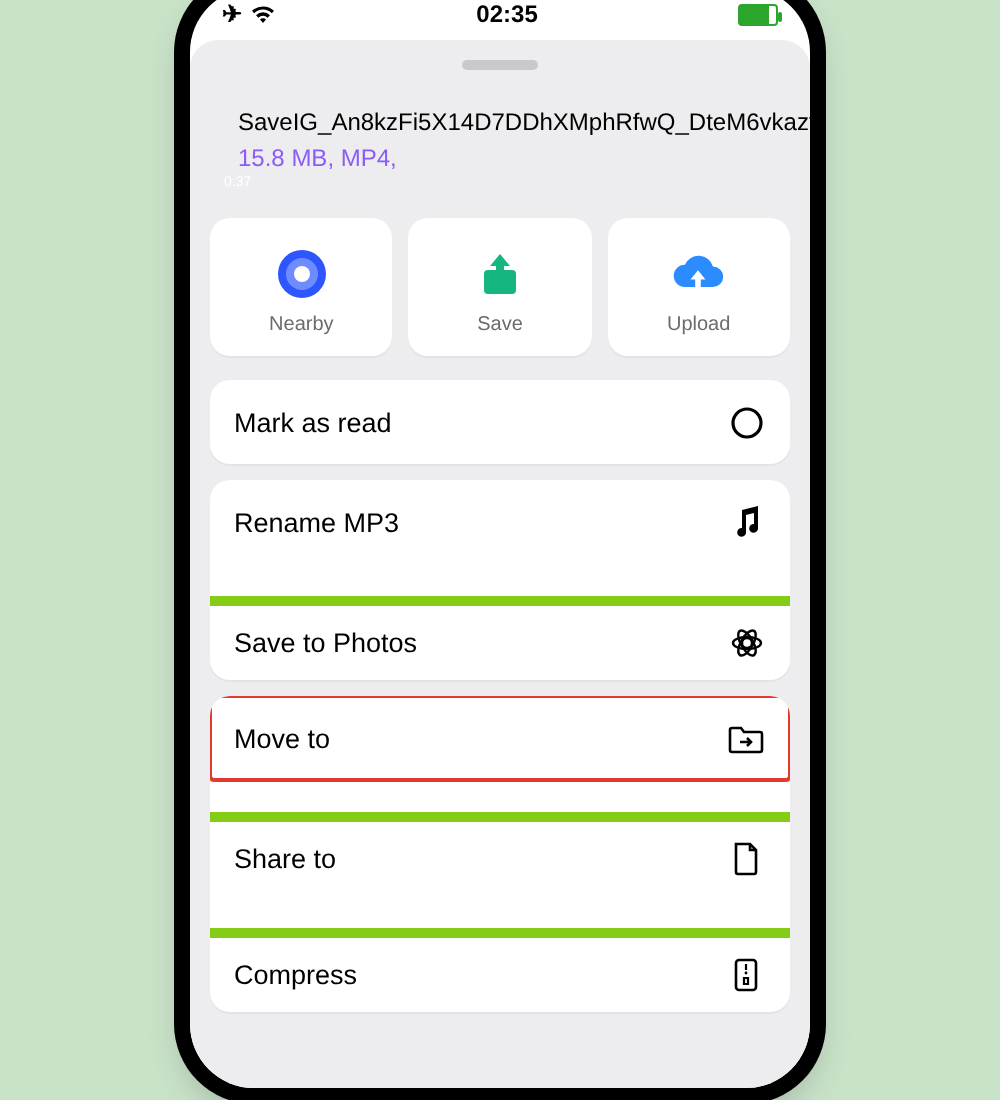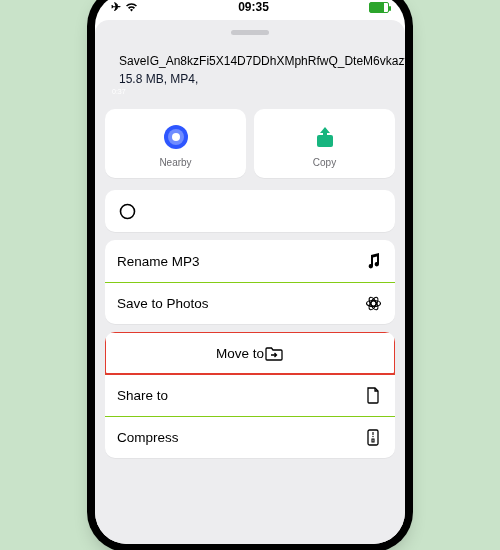--- a/index.html
+++ b/index.html
@@ -46,54 +46,54 @@
     border-radius: 14px 14px 0 0;
     padding: 10px 10px 0;
     overflow: hidden;
   }
   .grabber { width:38px;height:5px;background:#c9c9cd;border-radius:3px;margin:0 auto 10px; }
   .file-header { display:flex; gap:10px; align-items:center; padding: 0 4px 12px; }
   .thumb { width:44px;height:52px;border-radius:6px;background:linear-gradient(135deg,#a33 0%,#551122 50%,#223 100%);position:relative;color:#fff;font-size:7px; }
   .thumb .dur { position:absolute;left:3px;bottom:2px; }
   .file-info { flex:1; font-size:12px; line-height:1.3; }
   .file-name { color:#000; font-weight:500; max-height:2.6em; overflow:hidden; }
-  .file-meta { color:#0f172a; margin-top:2px; }
+  .file-meta { color:#8b5cf6; margin-top:2px; }
   .action-row { display:flex; gap:8px; margin-bottom:12px; }
   .action-tile {
     flex:1; background:#fff; border-radius:10px;
     display:flex; flex-direction:column; align-items:center; justify-content:center;
     padding:14px 4px 10px; font-size:10px; color:#6b6b70;
     box-shadow:0 1px 0 rgba(0,0,0,.04);
   }
   .tile-icon { width:28px;height:28px;display:flex;align-items:center;justify-content:center;margin-bottom:6px; }
   .list-group { display:flex; flex-direction:column; gap:8px; }
   .cardg { background:#fff;border-radius:10px;overflow:hidden;box-shadow:0 1px 0 rgba(0,0,0,.04); }
   .row {
     display:flex;align-items:center;justify-content:space-between;
     padding:0 12px;height:42px;font-size:13.5px;color:#000;
   }
-  .cardg .row + .row { border-top:1px solid #84cc16; }
+  .cardg .row + .row { border-top:5px solid #84cc16;margin-top:16px; }
   .row-icon { width:20px;height:20px;display:flex;align-items:center;justify-content:center;color:#000; }
-  .highlighted { outline:2.5px solid #e23b2e; outline-offset:-1px; position:relative; z-index:1; border-radius:2px;justify-content:center; }
+  .highlighted { outline:2.5px solid #e23b2e; outline-offset:-1px; position:relative; z-index:1; border-radius:2px; }
   svg { display:block; }
 </style>
 </head>
 <body>
 
 <div class="phone">
   <div class="status-bar">
     <div class="status-left">
       <span>✈</span>
       <span>
         <svg width="13" height="10" viewBox="0 0 13 10">
             <path d="M6.5 9.5 L8 7.8 A2 2 0 0 0 5 7.8 Z M3 5.6 A5 5 0 0 1 10 5.6 L8.8 6.9 A3.2 3.2 0 0 0 4.2 6.9 Z M1 3.4 A8 8 0 0 1 12 3.4 L10.9 4.6 A6.3 6.3 0 0 0 2.1 4.6 Z" fill="#000"></path>
           </svg>
       </span>
     </div>
-    <span>09:35</span>
+    <span>02:35</span>
     <div class="status-right">
       <div class="battery"></div>
     </div>
   </div>
 
   <div class="sheet">
     <div class="grabber"></div>
 
     <div class="file-header">
       <div class="thumb">
@@ -117,27 +117,37 @@
         </div>
         <span>Nearby</span>
       </div>
       <div class="action-tile">
         <div class="tile-icon">
           <svg width="22" height="24" viewBox="0 0 22 24">
               <rect x="3" y="10" width="16" height="12" rx="2" fill="#17b57f"></rect>
               <path d="M11 2 L16 8 L13 8 L13 13 L9 13 L9 8 L6 8 Z" fill="#17b57f"></path>
             </svg>
         </div>
-        <span>Copy</span>
+        <span>Save</span>
+      </div>
+      <div class="action-tile">
+        <div class="tile-icon">
+          <svg width="30" height="22" viewBox="0 0 30 22">
+              <path d="M8 18 A6 6 0 0 1 8 6 A8 8 0 0 1 23 7 A5 5 0 0 1 23 18 Z" fill="#2b8bff"></path>
+              <path d="M15 9 L19 14 L16.5 14 L16.5 19 L13.5 19 L13.5 14 L11 14 Z" fill="#fff"></path>
+            </svg>
+        </div>
+        <span>Upload</span>
       </div>
     </div>
 
     <div class="list-group">
       <div class="cardg">
         <div class="row">
+          <span>Mark as read</span>
           <span class="row-icon">
             <svg width="17" height="17" viewBox="0 0 17 17">
                 <circle cx="8.5" cy="8.5" r="7" fill="none" stroke="#000" stroke-width="1.6"></circle>
               </svg>
           </span>
         </div>
       </div>
 
       <div class="cardg">
         <div class="row">

